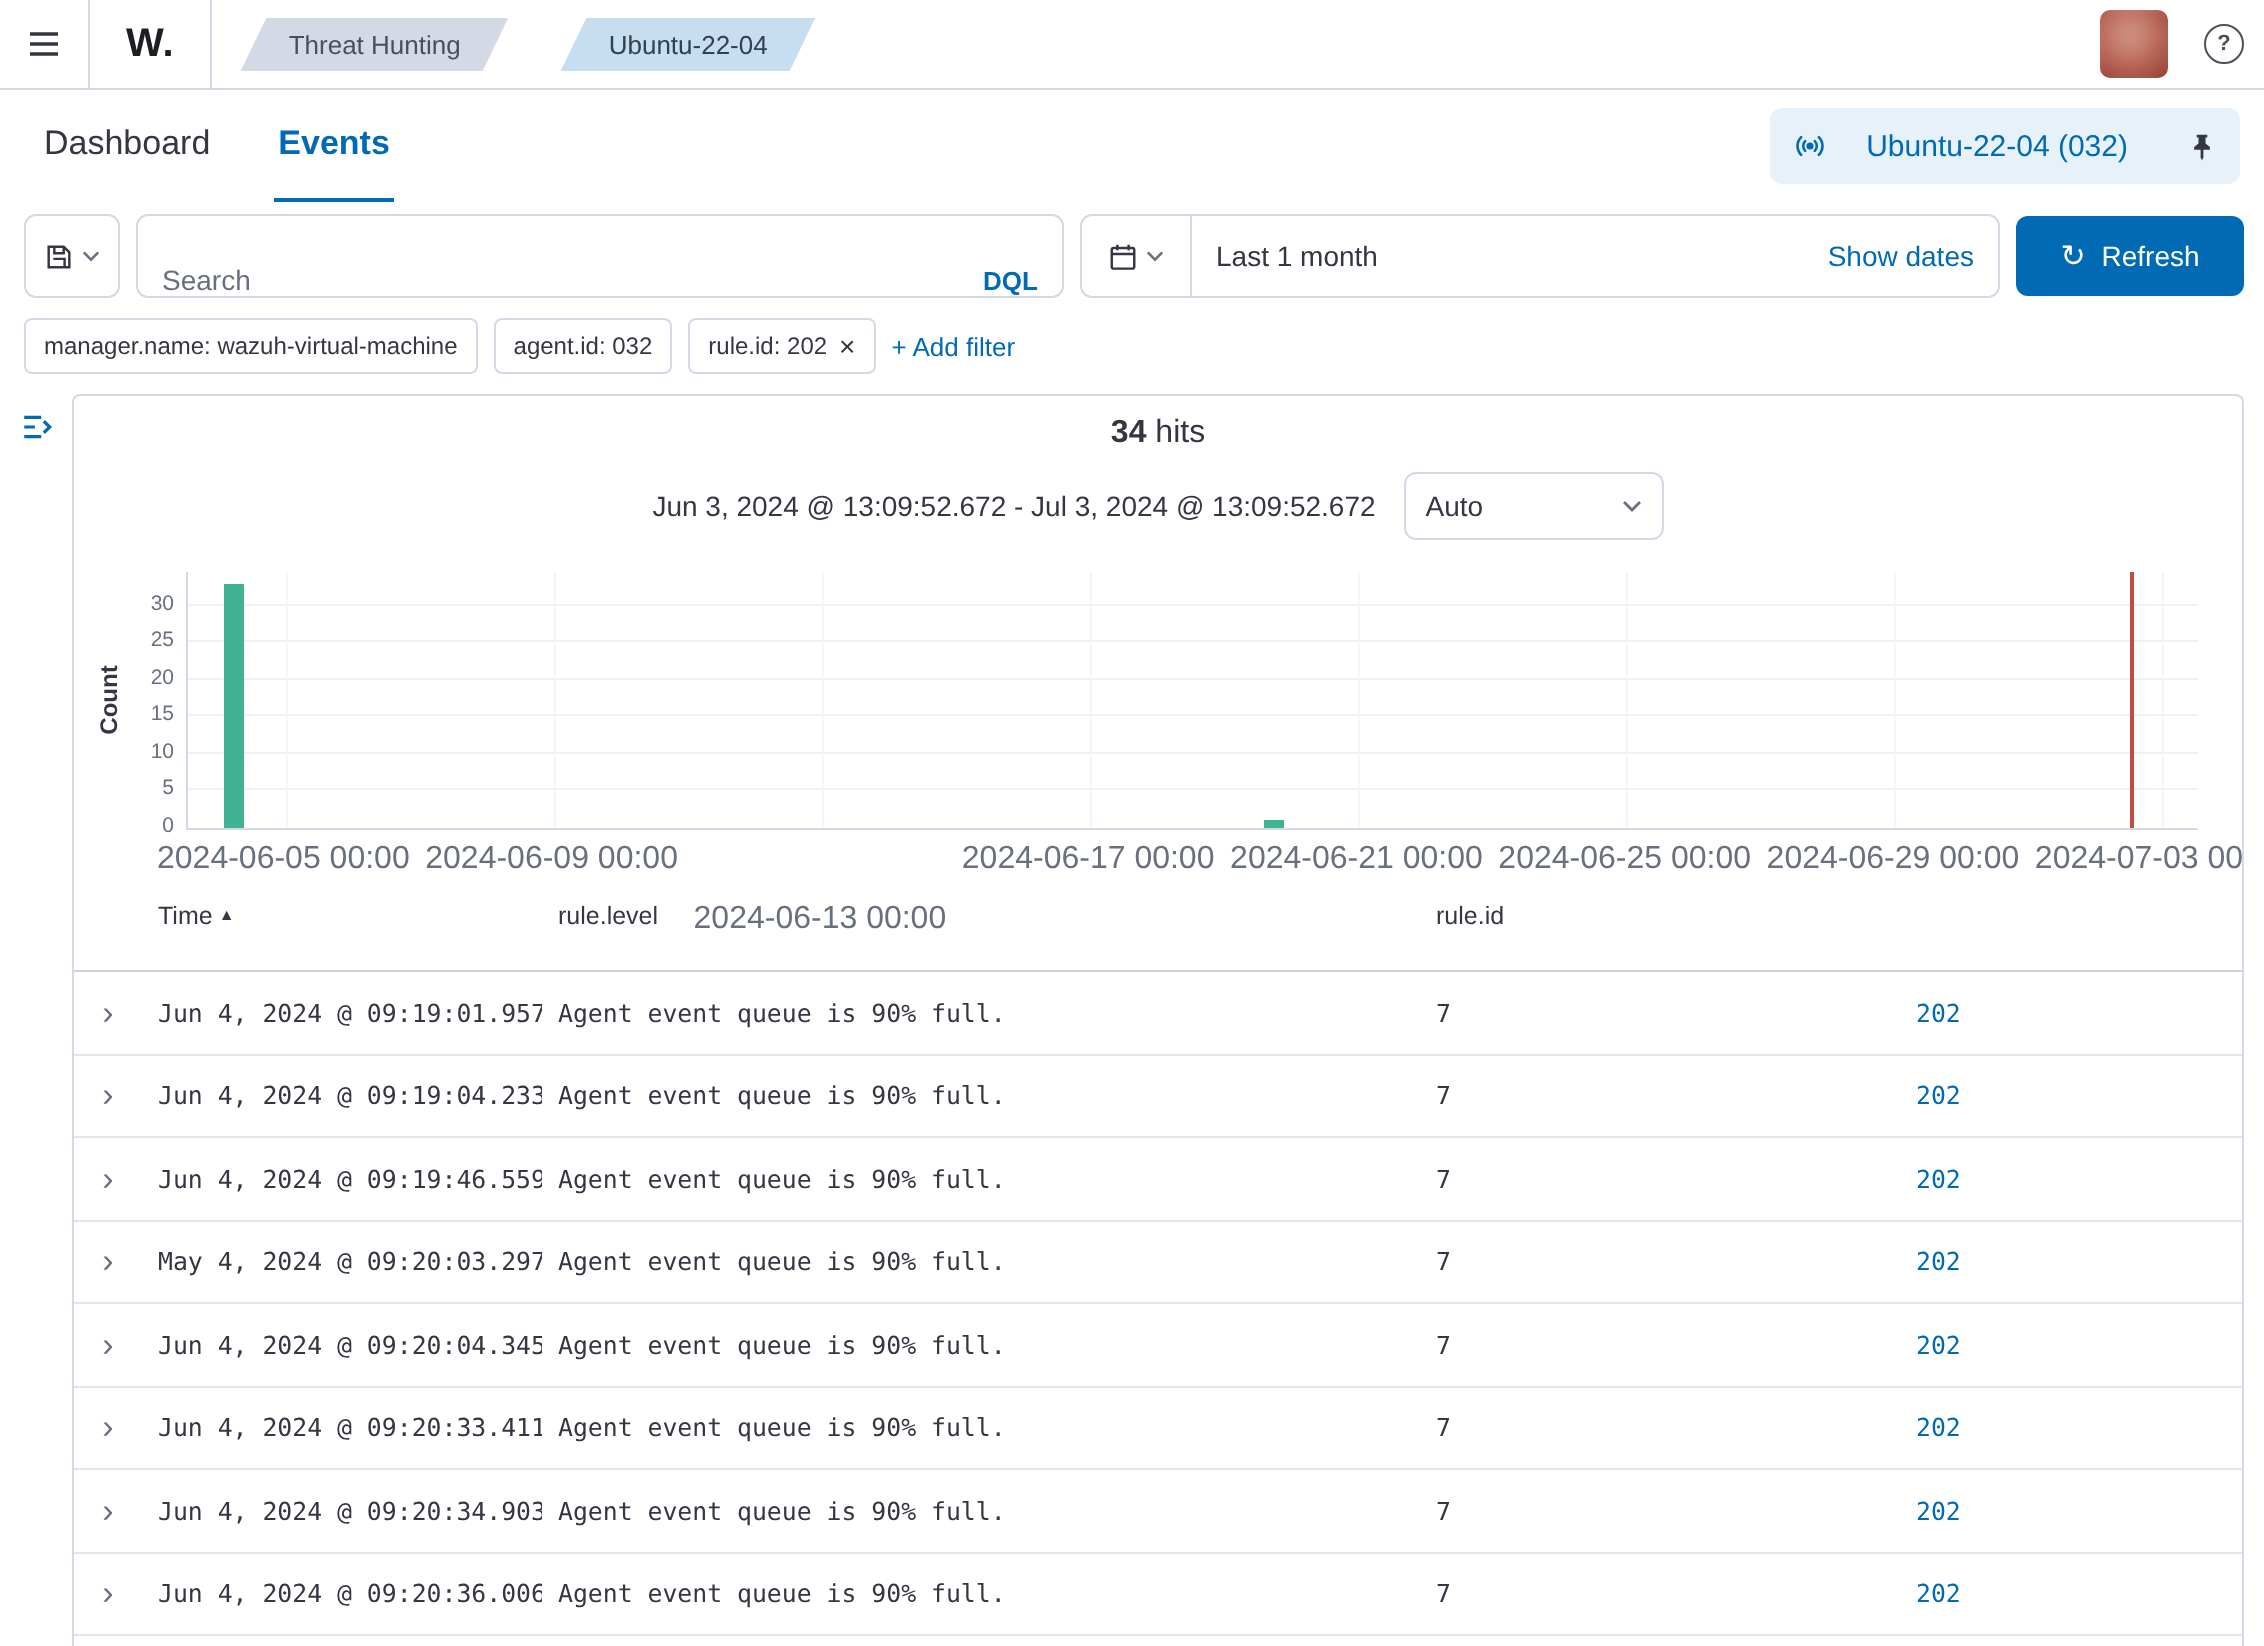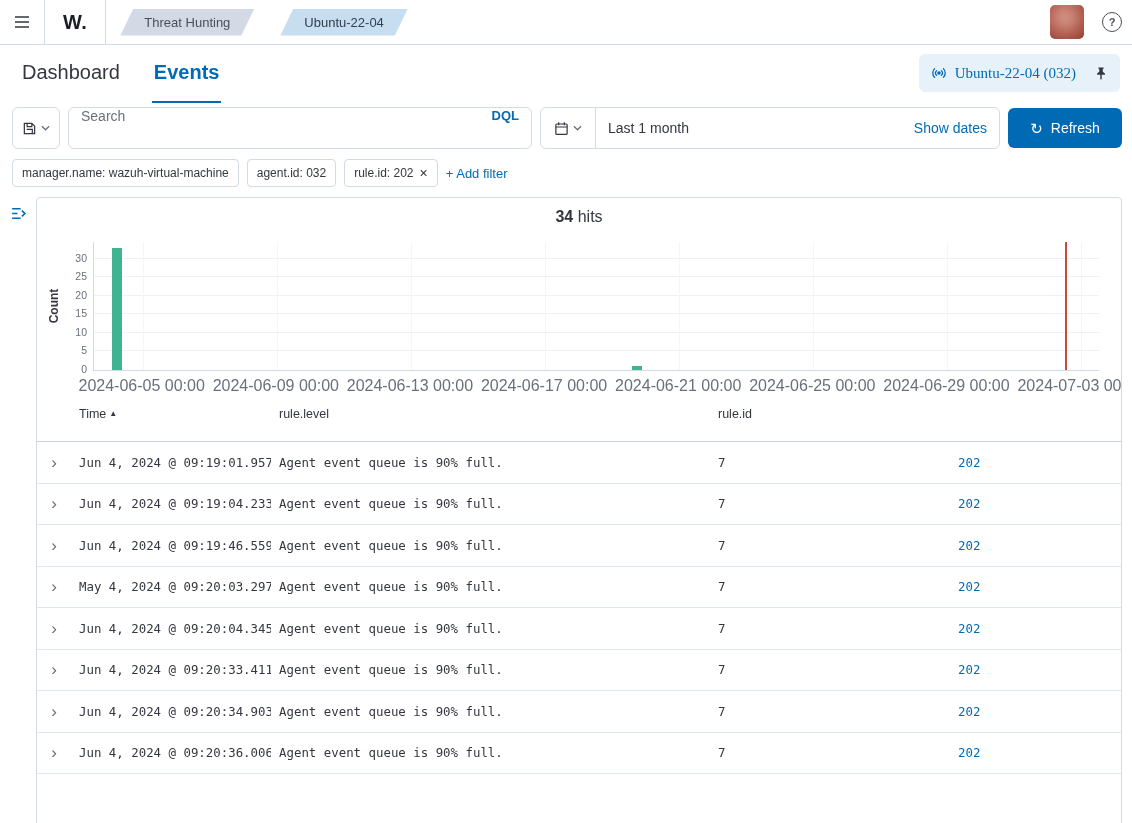--- a/index.html
+++ b/index.html
@@ -18,29 +18,29 @@
     clip-path:polygon(13px 0,100% 0,calc(100% - 13px) 100%,0 100%);white-space:nowrap;cursor:pointer;}
   .crumb.c0{background:#d3dae6;color:#4a4f5b;z-index:2;}
   .crumb.c1{background:#c7ddf0;color:#31414f;margin-left:-9px;}
   .header-right{margin-left:auto;display:flex;align-items:center;gap:10px;padding-right:10px;}
   .avatar{width:34px;height:34px;border-radius:5px;overflow:hidden;cursor:pointer;}
   .avatar-img{width:150%;height:150%;margin:-25%;filter:blur(5px);
     background:radial-gradient(circle at 45% 40%, #d9a193 0%, #b25b4d 45%, #7c2f27 85%);}
   .help-circle{width:18px;height:18px;border:1.4px solid #4a4f59;border-radius:50%;display:flex;align-items:center;justify-content:center;font-size:11px;font-weight:700;color:#4a4f59;cursor:pointer;margin-left:8px;}
   
   .tabs-row{height:56px;display:flex;align-items:center;padding:0 12px 0 20px;}
-  .tab{font-size:20px;padding:17px 2px;margin-right:30px;cursor:pointer;color:#343741;border-bottom:2px solid transparent;}
+  .tab{font-size:17px;padding:17px 2px;margin-right:30px;cursor:pointer;color:#343741;border-bottom:2px solid transparent;}
   .tab.active{color:var(--primary);font-weight:600;border-bottom-color:var(--primary);}
-  .agent-pill{margin-left:auto;background:#e6f1fa;border-radius:6px;height:38px;display:flex;align-items:center;padding:0 12px;gap:8px;cursor:pointer;font-family:Liberation Serif, serif;}
+  .agent-pill{margin-left:auto;background:#e6f1fa;border-radius:6px;height:38px;display:flex;align-items:center;padding:0 12px;gap:20px;cursor:pointer;}
   .agent-pill-label{color:var(--primary);font-size:15px;}
   .pin{margin-left:10px;display:flex;align-items:center;cursor:pointer;}
   
   .query-row{display:flex;align-items:center;gap:8px;padding:6px 10px 0 12px;}
   .save-btn{width:46px;height:40px;border:1px solid var(--border);border-radius:6px;background:#fff;display:flex;align-items:center;justify-content:center;gap:4px;cursor:pointer;}
-  .search-box{flex:1;height:40px;border:1px solid var(--border);border-radius:6px;background:#fff;display:flex;align-items:flex-start;}
+  .search-box{flex:1;height:40px;border:1px solid var(--border);border-radius:6px;background:#fff;display:flex;align-items:flex-end;}
   .search-box input{flex:1;border:none;outline:none;font-size:14px;padding:0 12px;font-family:"Liberation Sans",sans-serif;background:transparent;color:#343741;}
   .search-box input::placeholder{color:var(--muted);}
   .dql{color:var(--primary);font-size:13px;padding:0 12px;cursor:pointer;font-weight:600;}
   .datepicker{width:458px;height:40px;border:1px solid var(--border);border-radius:6px;background:#fff;display:flex;align-items:center;}
   .cal-btn{width:54px;height:100%;display:flex;align-items:center;justify-content:center;gap:4px;border-right:1px solid var(--border);cursor:pointer;}
   .date-value{flex:1;padding:0 12px;font-size:14px;cursor:pointer;}
   .show-dates{color:var(--primary);font-size:14px;padding:0 12px;cursor:pointer;white-space:nowrap;}
   .refresh-btn{width:114px;height:40px;background:var(--primary);border:none;border-radius:6px;color:#fff;font-size:14px;display:flex;align-items:center;justify-content:center;gap:8px;cursor:pointer;font-family:"Liberation Sans",sans-serif;}
   .refresh-glyph{font-size:15px;line-height:1;}
   
@@ -191,20 +191,29 @@
         </svg>
     </div>
   </div>
 
   <div class="events-panel">
     <div class="hits-line">
       <span class="hits-count">34</span>
       <span>hits</span>
     </div>
 
+    <div class="range-row">
+      <span>Jun 3, 2024 @ 13:09:52.672 - Jul 3, 2024 @ 13:09:52.672</span>
+      <div class="interval-select">
+        <span>Auto</span>
+        <svg width="10" height="6" viewBox="0 0 10 6">
+            <path d="M1 1l4 4 4-4" fill="none" stroke="#69707d" stroke-width="1.4"></path>
+          </svg>
+      </div>
+    </div>
 
     <div class="chart-row">
       <div class="count-label">
           <span>Count</span>
         </div>
       <div class="yticks">
           <div class="ytick" style="bottom: calc(0% - 5px);">0</div>
           <div class="ytick" style="bottom: calc(14.4928% - 5px);">5</div>
           <div class="ytick" style="bottom: calc(28.9855% - 5px);">10</div>
           <div class="ytick" style="bottom: calc(43.4783% - 5px);">15</div>
@@ -228,21 +237,21 @@
             <div class="vgrid" style="left: 71.5049%;"></div>
             <div class="vgrid" style="left: 84.8382%;"></div>
             <div class="vgrid" style="left: 98.1716%;"></div>
             <div class="bar" style="left: calc(2.33825% - 5px); height: 95.6522%; background: rgb(64, 179, 147);"></div>
             <div class="bar" style="left: calc(54.0049% - 5px); height: 2.89855%; background: rgb(64, 179, 147);"></div>
             <div class="marker" style="left: 96.5744%; background: rgb(199, 75, 66);"></div>
           </div>
         <div class="xticks">
             <div class="xtick" style="left: 4.83825%;">2024-06-05 00:00</div>
             <div class="xtick" style="left: 18.1716%;">2024-06-09 00:00</div>
-            <div class="xtick" style="left: 31.5049%;">2024-06-13 00:00</div>
+            <div class="xtick" style="left: 31.5049%; margin-top: 30px;">2024-06-13 00:00</div>
             <div class="xtick" style="left: 44.8382%;">2024-06-17 00:00</div>
             <div class="xtick" style="left: 58.1716%;">2024-06-21 00:00</div>
             <div class="xtick" style="left: 71.5049%;">2024-06-25 00:00</div>
             <div class="xtick" style="left: 84.8382%;">2024-06-29 00:00</div>
             <div class="xtick" style="left: 98.1716%;">2024-07-03 00:00</div>
           </div>
       </div>
     </div>
 
     <div class="etable">

